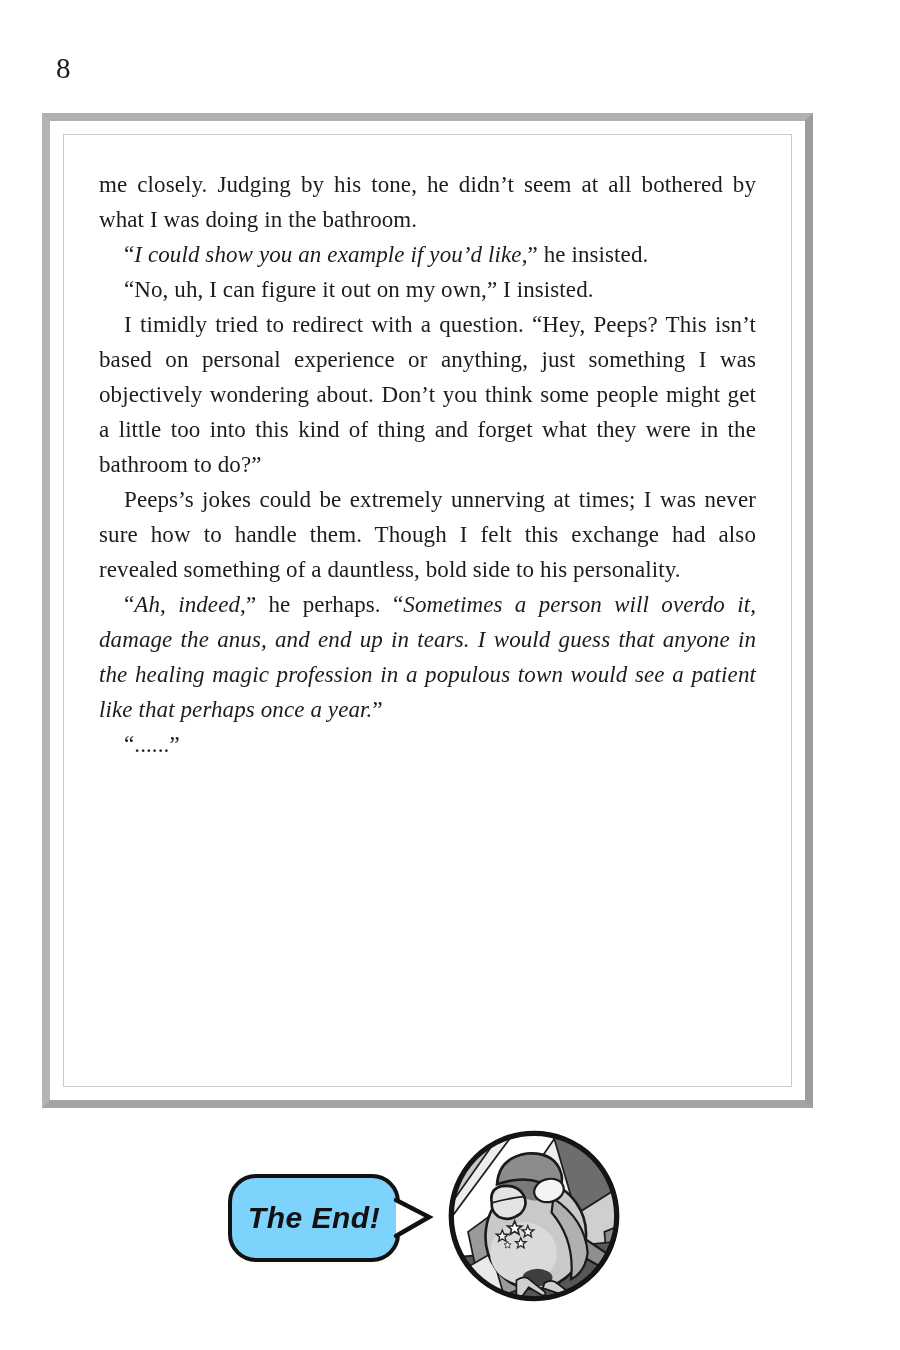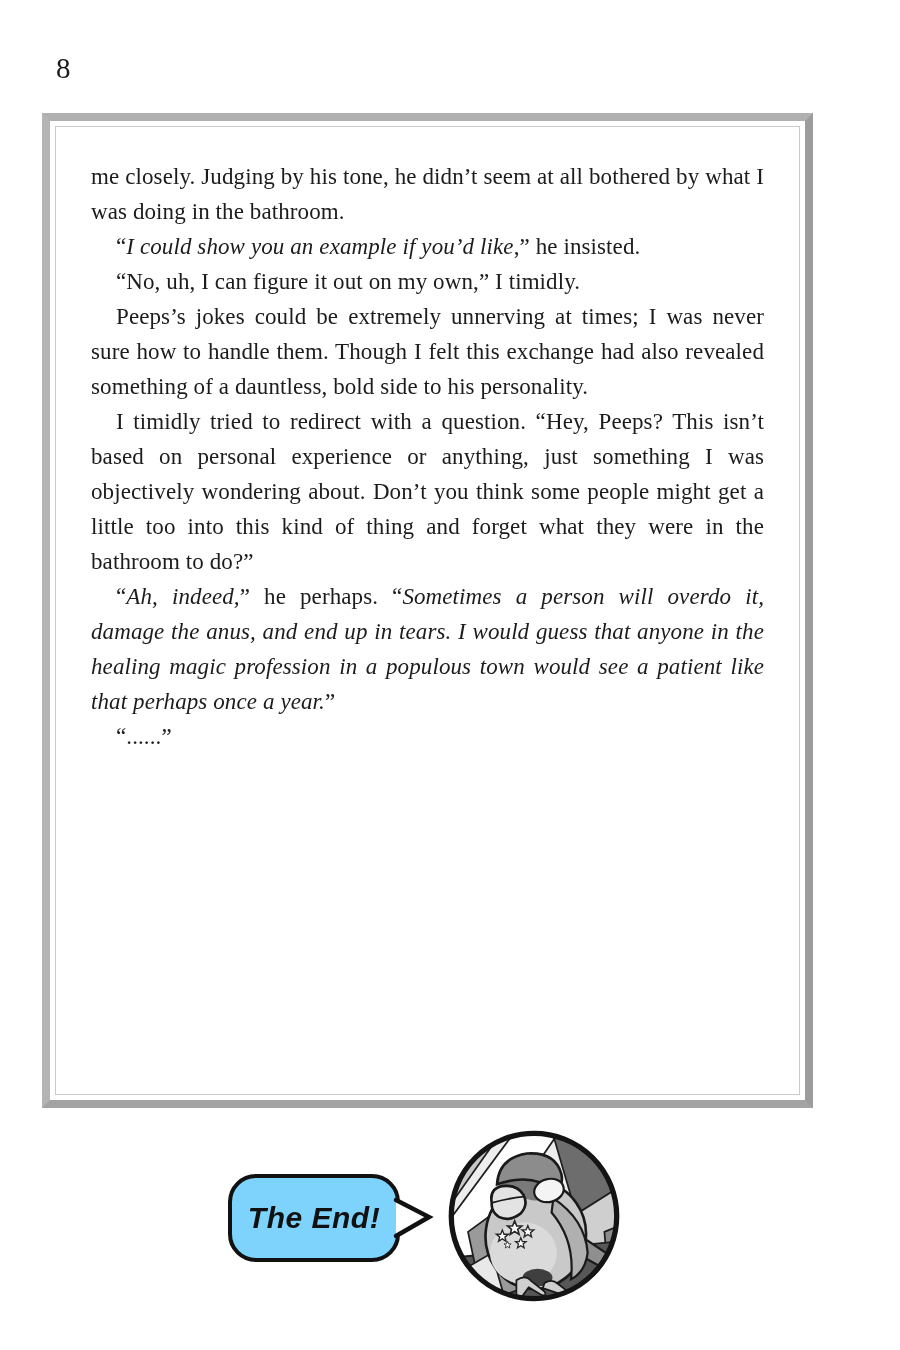--- a/index.html
+++ b/index.html
@@ -22,21 +22,21 @@
   .frame {
     position: absolute;
     left: 42px;
     top: 113px;
     width: 771px;
     height: 995px;
     box-sizing: border-box;
     border: 8px solid;
     border-color: #b0b0b0 #9c9c9c #a3a3a3 #b4b4b4;
     background: #ffffff;
-    padding: 5px;
+    padding: 13px;
   }
   .frame-inner {
     width: 100%;
     height: 100%;
     box-sizing: border-box;
     border: 1px solid #cbcbcb;
     padding: 32px 35px;
   }
   .story { width: 100%; }
   .para {
@@ -91,23 +91,23 @@
 
 <div class="canvas">
 
   <div class="page-number">8</div>
 
   <div class="frame">
     <div class="frame-inner">
       <div class="story">
           <p class="para"><span>me closely. Judging by his tone, he didn’t seem at all bothered by what I was doing in the bathroom.</span></p>
           <p class="para indent"><span>“</span><em>I could show you an example if you’d like</em><span>,” he insisted.</span></p>
-          <p class="para indent"><span>“No, uh, I can figure it out on my own,” I timidly.</span></p>
+          <p class="para indent"><span>“No, uh, I can figure it out on my own,” I insisted.</span></p>
+          <p class="para indent"><span>I timidly tried to redirect with a question. “Hey, Peeps? This isn’t based on personal experience or anything, just something I was objectively wondering about. Don’t you think some people might get a little too into this kind of thing and forget what they were in the bathroom to do?”</span></p>
           <p class="para indent"><span>Peeps’s jokes could be extremely unnerving at times; I was never sure how to handle them. Though I felt this exchange had also revealed something of a dauntless, bold side to his personality.</span></p>
-          <p class="para indent"><span>I timidly tried to redirect with a question. “Hey, Peeps? This isn’t based on personal experience or anything, just something I was objectively wondering about. Don’t you think some people might get a little too into this kind of thing and forget what they were in the bathroom to do?”</span></p>
           <p class="para indent"><span>“</span><em>Ah, indeed,</em><span>” he perhaps. “</span><em>Sometimes a person will overdo it, damage the anus, and end up in tears. I would guess that anyone in the healing magic profession in a populous town would see a patient like that perhaps once a year.</em><span>”</span></p>
           <p class="para indent"><span>“......”</span></p>
         </div>
     </div>
   </div>
 
   <div class="bubble">
     <span>The End!</span>
   </div>
 

